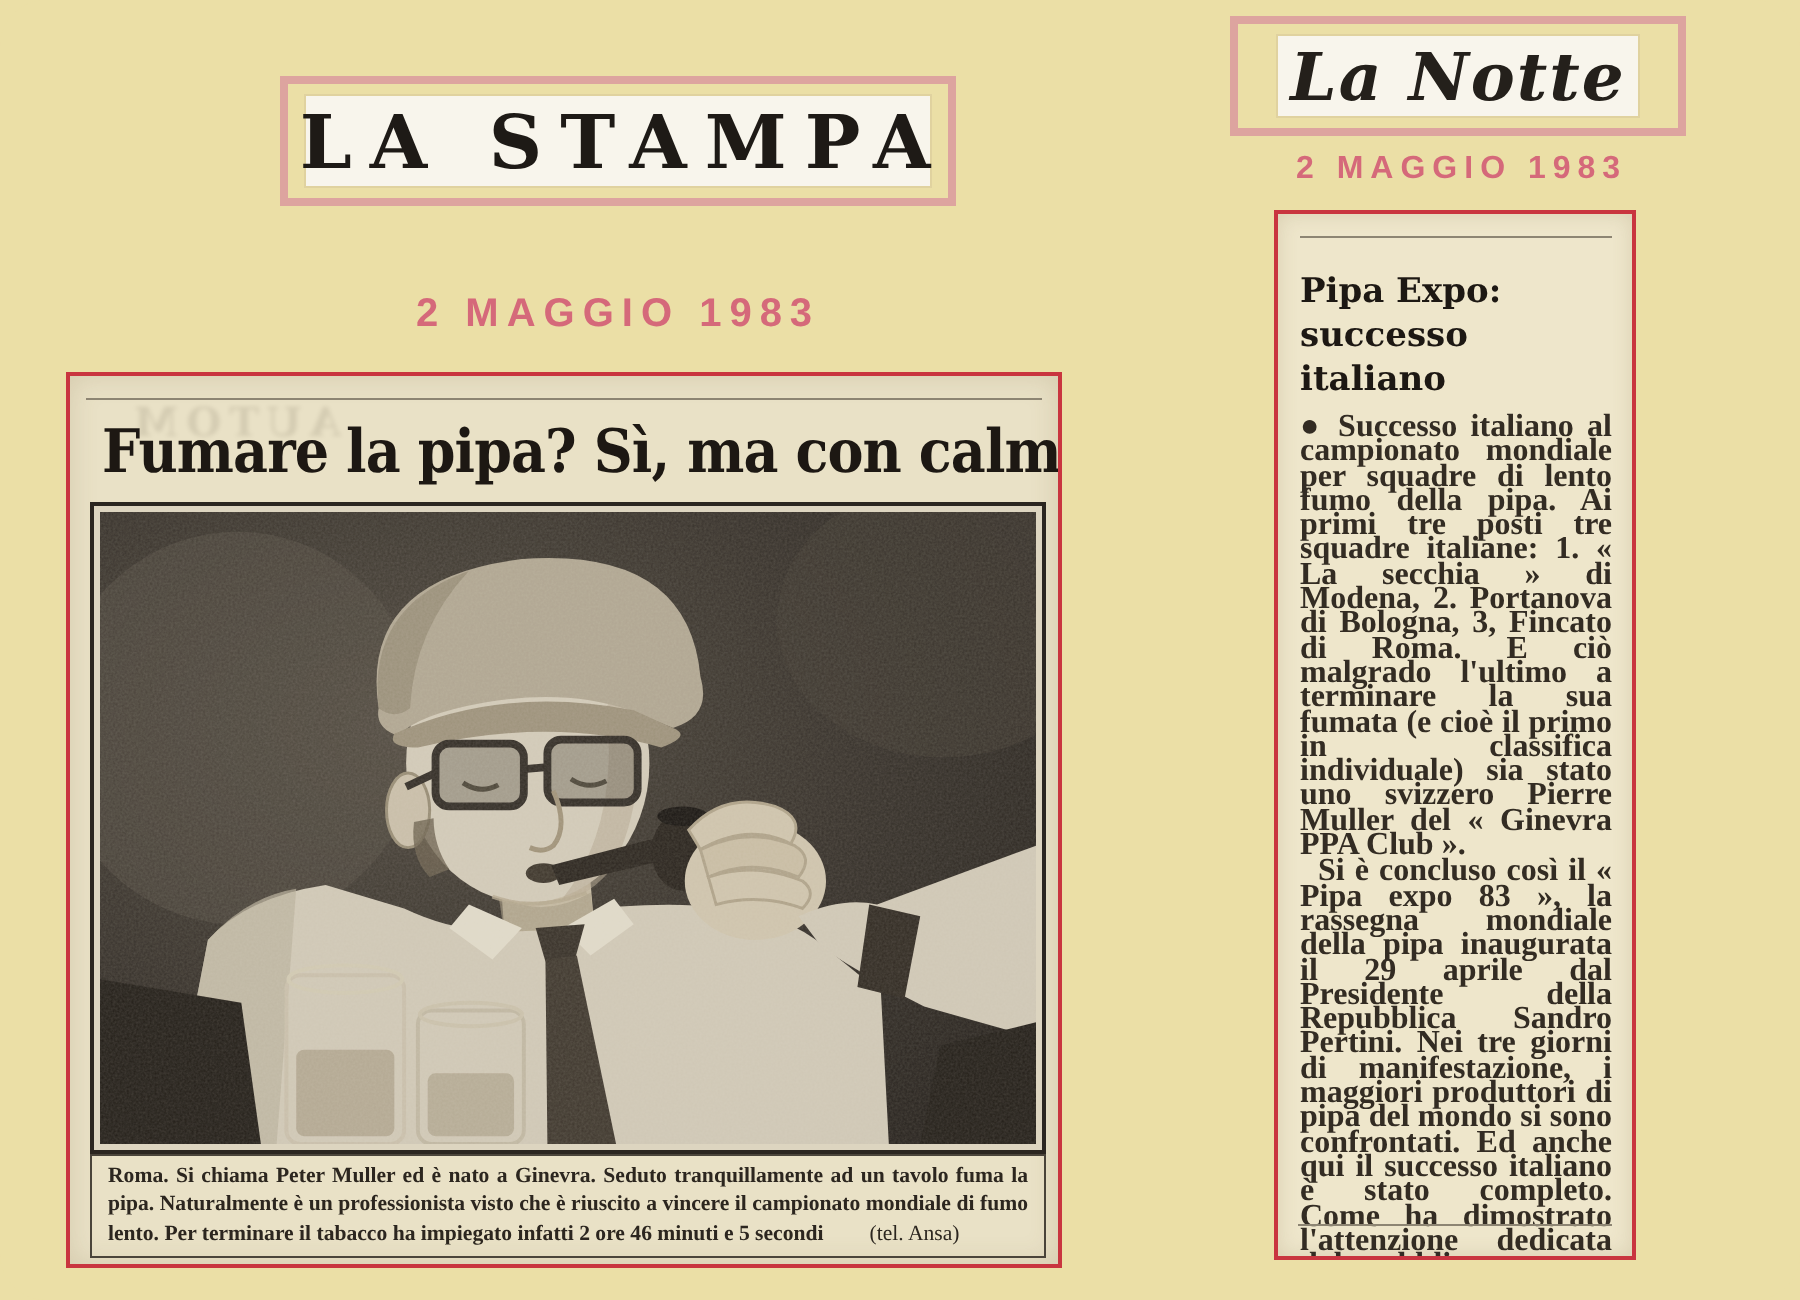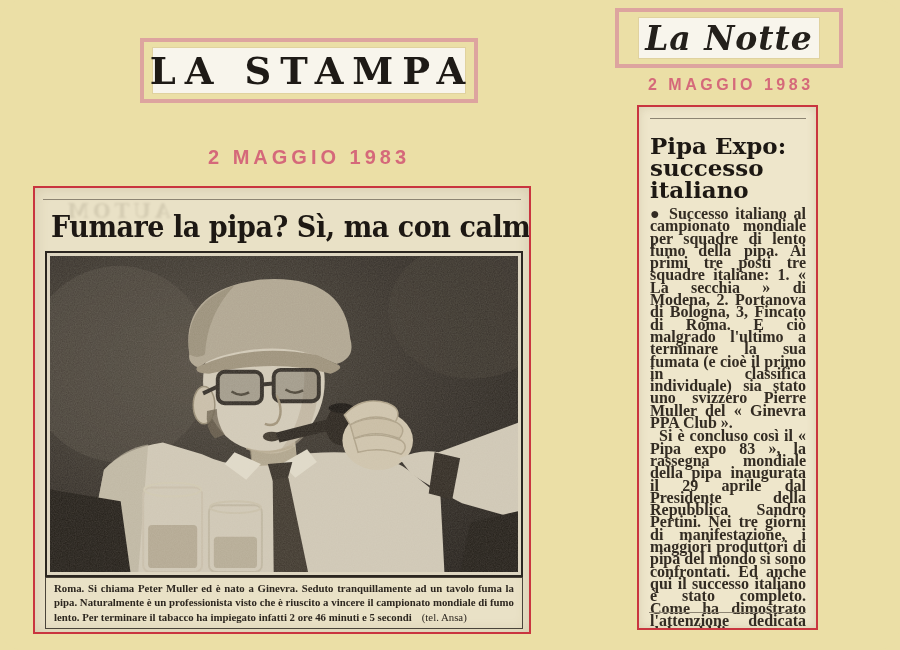--- a/index.html
+++ b/index.html
@@ -47,27 +47,27 @@
         color:#1d1813;}
 
   .photo-frame{position:absolute;left:10px;top:63px;width:478px;height:326px;margin:0;
         border:2px solid #2b2620;background:#ddd5c0;padding:3px;box-sizing:border-box;}
   .photo-frame svg{display:block;width:100%;height:100%;}
 
   .caption-box{position:absolute;left:10px;top:389px;width:478px;min-height:44px;
         border:1.5px solid #4a443a;box-sizing:border-box;padding:3px 8px 4px;
         font-size:10.8px;line-height:14.4px;font-weight:bold;text-align:justify;
         color:#2c261f;}
-  .caption-credit{font-weight:normal;padding-left:10px;}
+  .caption-credit{font-weight:normal;padding-left:10px;margin-left:13px;}
 
   
   .rc-paper{position:absolute;inset:0;padding:9px 10px 8px 11px;box-sizing:border-box;}
   .rc-rule-top{margin:2px 0 7px;}
   .headline-right{margin:16px 0 7px;font-family:"DejaVu Serif",serif;font-weight:bold;
-        font-size:23px;line-height:22px;color:#1d1813;}
+        font-size:17px;line-height:22px;color:#1d1813;}
   .rc-body p{margin:0;font-size:16px;line-height:12.3px;text-align:justify;
         font-weight:bold;color:#332c23;}
   .rc-body p + p{text-indent:9px;margin-top:1px;}
   .rc-rule-bottom{position:absolute;left:10px;right:10px;bottom:15px;}
 </style>
 </head>
 <body>
 
 <div class="page">
 

